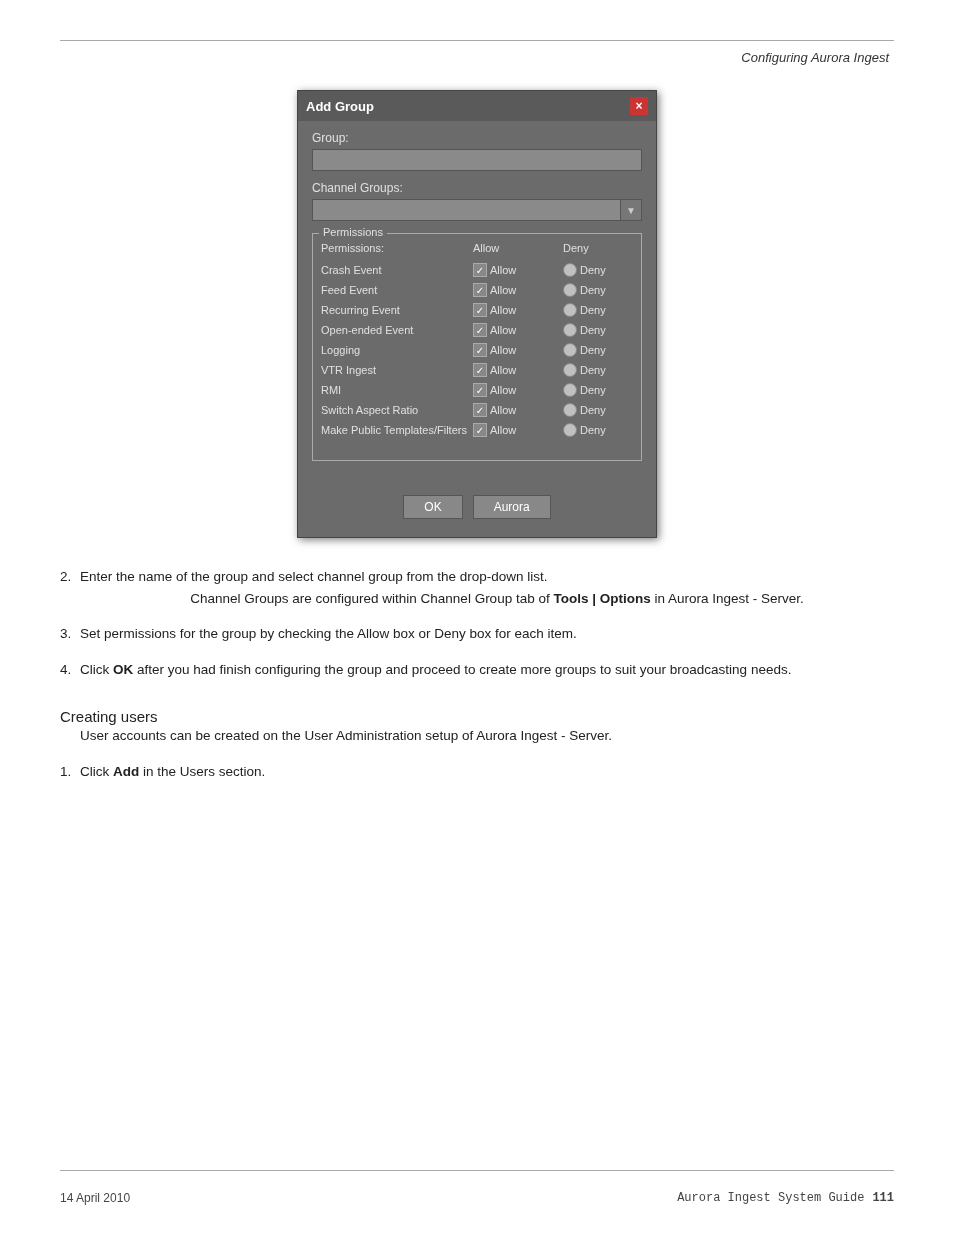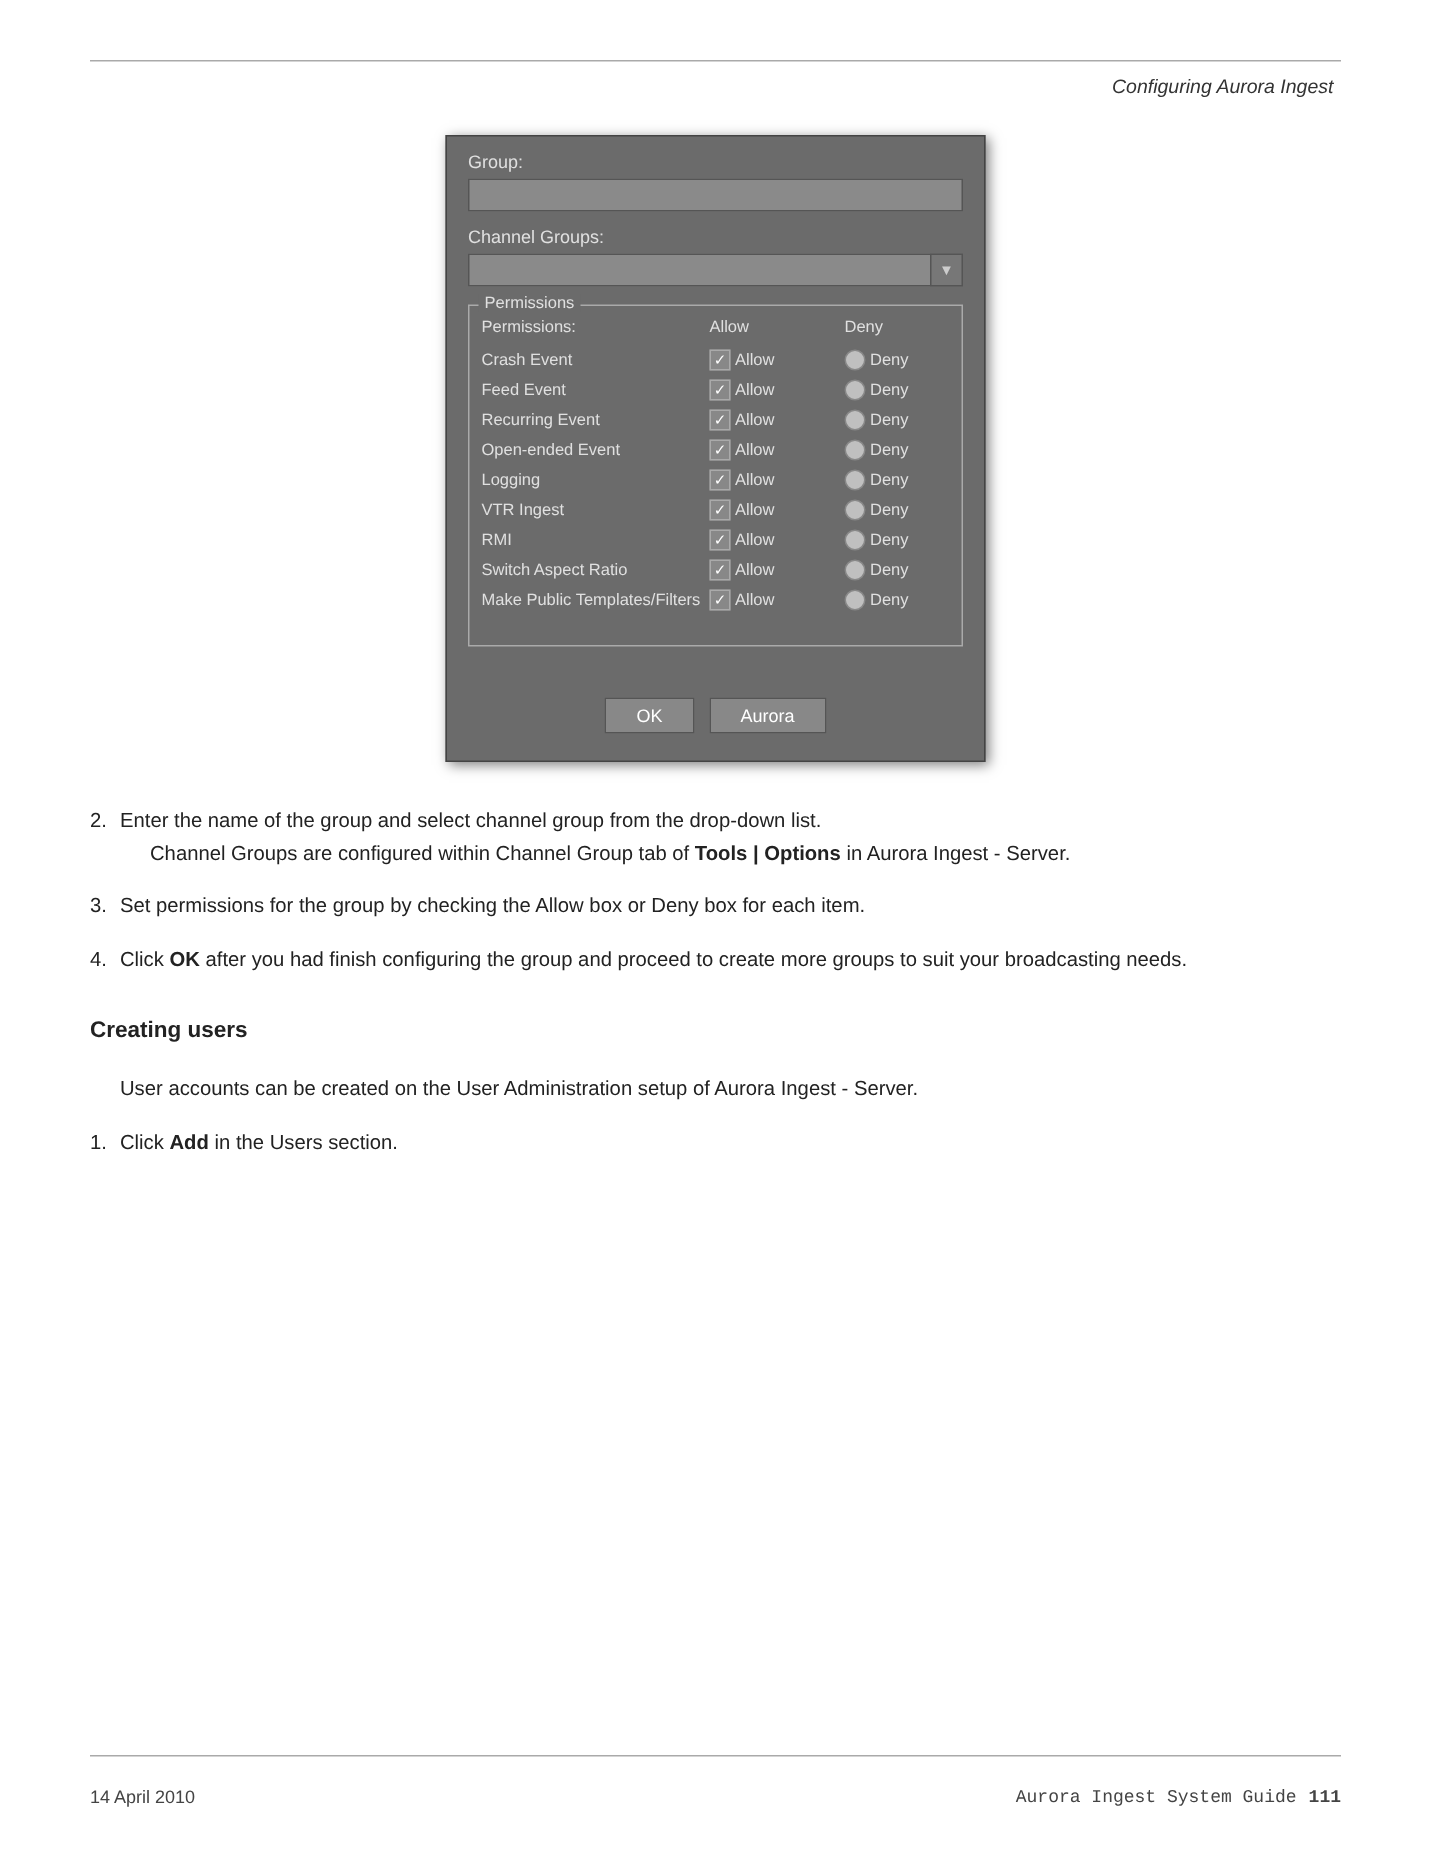--- a/index.html
+++ b/index.html
@@ -265,30 +265,31 @@
       position: absolute;
       left: 0;
       top: 0;
     }
 
     .step-indent {
       margin-left: 20px;
       margin-bottom: 0;
       font-size: 13.5px;
       line-height: 1.6;
+      text-align: center;
     }
 
     .bold { font-weight: bold; }
 
     
     .section-heading {
       font-size: 15px;
-      font-weight: bold;
+      font-weight: normal;
       margin-top: 28px;
-      margin-bottom: 20px;
+      margin-bottom: 0;
     }
 
     
     .footer {
       position: absolute;
       bottom: 30px;
       left: 60px;
       right: 60px;
       display: flex;
       justify-content: space-between;
@@ -315,20 +316,24 @@
 
 <div class="top-rule"></div>
 
 <div class="header-right">Configuring Aurora Ingest</div>
 
 <div class="content">
 
   <div class="dialog-wrapper">
     <div class="dialog">
 
+      <div class="dialog-titlebar">
+        <span class="dialog-title">Add Group</span>
+        <button class="dialog-close">×</button>
+      </div>
 
       <div class="dialog-body">
 
         <div class="field-label">Group:</div>
         <div class="text-input"></div>
 
         <div class="field-label">Channel Groups:</div>
         <div class="select-wrapper">
           <div class="text-input" style="margin-bottom:0;"></div>
           <div class="select-arrow">▼</div>

